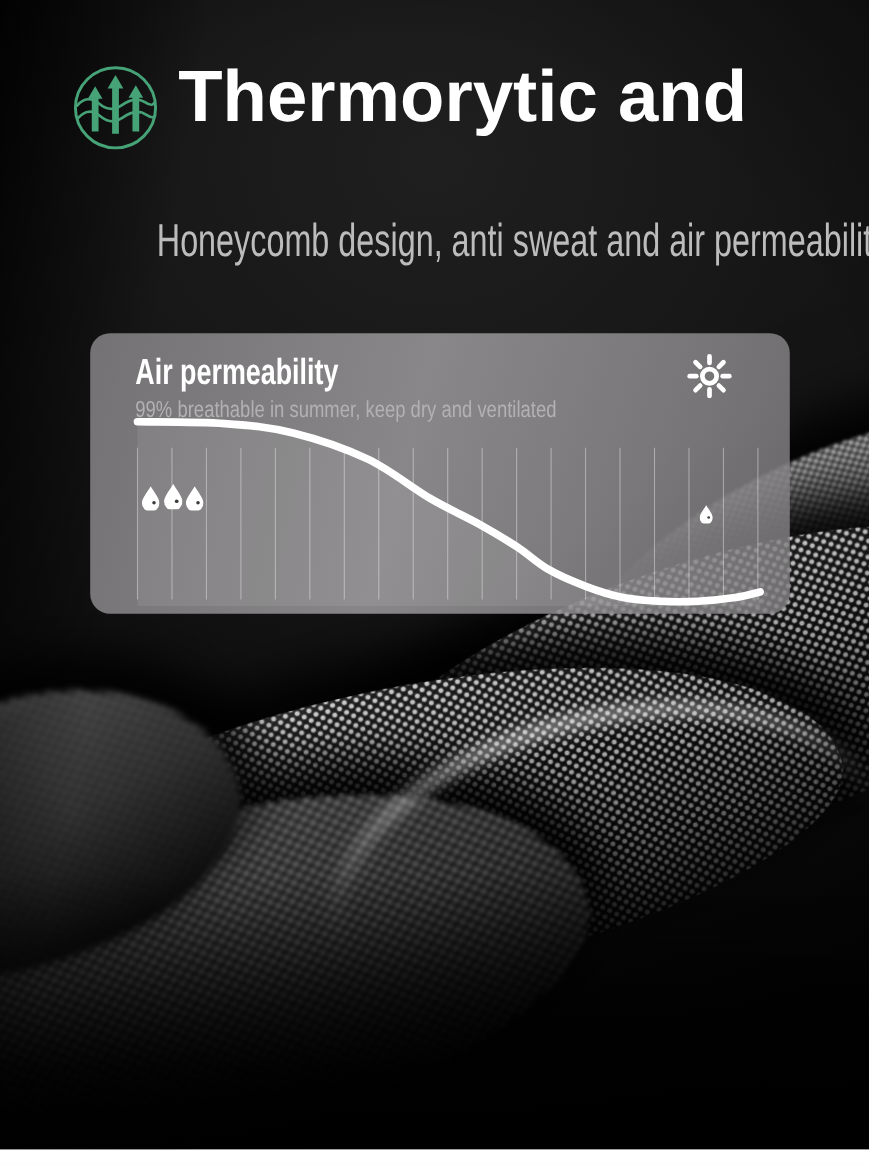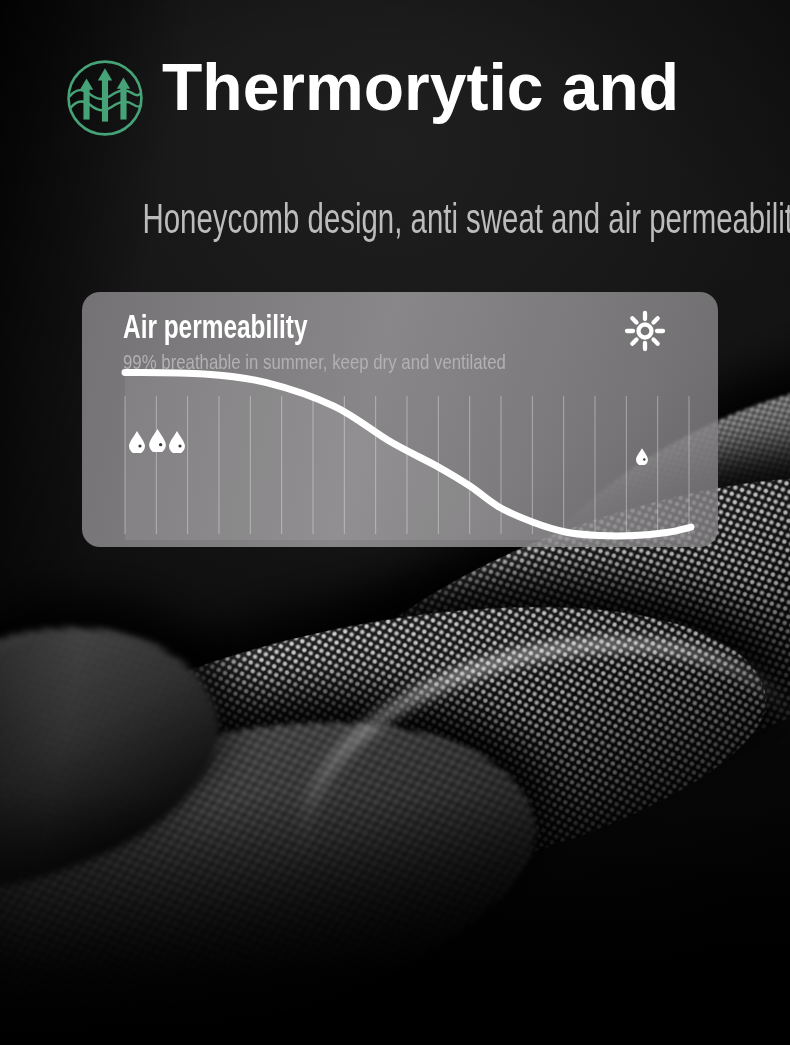--- a/index.html
+++ b/index.html
@@ -35,21 +35,21 @@
   
   .hdr{position:absolute;left:0;top:0;width:790px;height:260px;}
   .brand-icon{position:absolute;left:66px;top:59px;width:78px;height:78px;color:var(--accent,#46A277);}
   .t1,.t2{position:absolute;color:#fff;font-weight:700;font-size:66px;line-height:66px;white-space:nowrap;}
   .t1{left:162px;top:54px;}
   .t2{left:158px;top:120px;}
   .sub{position:absolute;left:0;top:196px;width:790px;text-align:center;}
   .sub span{display:inline-block;font-size:42px;line-height:46px;color:#bcbcbc;white-space:nowrap;
     transform:scaleX(.70);transform-origin:50% 0;}
   
-  .panel{position:absolute;left:82px;top:292px;width:636px;height:255px;border-radius:18px;
+  .panel{position:absolute;left:82px;top:303px;width:636px;height:255px;border-radius:18px;
     background:linear-gradient(104deg, rgba(122,120,122,.94) 0%, rgba(152,150,152,.88) 45%, rgba(130,128,130,.82) 100%);}
   .p-title{position:absolute;left:41px;top:16px;}
   .p-title span{display:inline-block;font-size:33px;line-height:38px;font-weight:700;color:#fff;white-space:nowrap;
     transform:scaleX(.74);transform-origin:0 0;}
   .p-sub{position:absolute;left:41px;top:58px;}
   .p-sub span{display:inline-block;font-size:21px;line-height:24px;color:#b3b1b3;white-space:nowrap;
     transform:scaleX(.80);transform-origin:0 0;}
   .sun{position:absolute;left:539px;top:15px;width:48px;height:48px;color:#fff;}
   .chart{position:absolute;left:40px;top:72px;width:574px;height:178px;overflow:visible;}
   .drop{position:absolute;}

